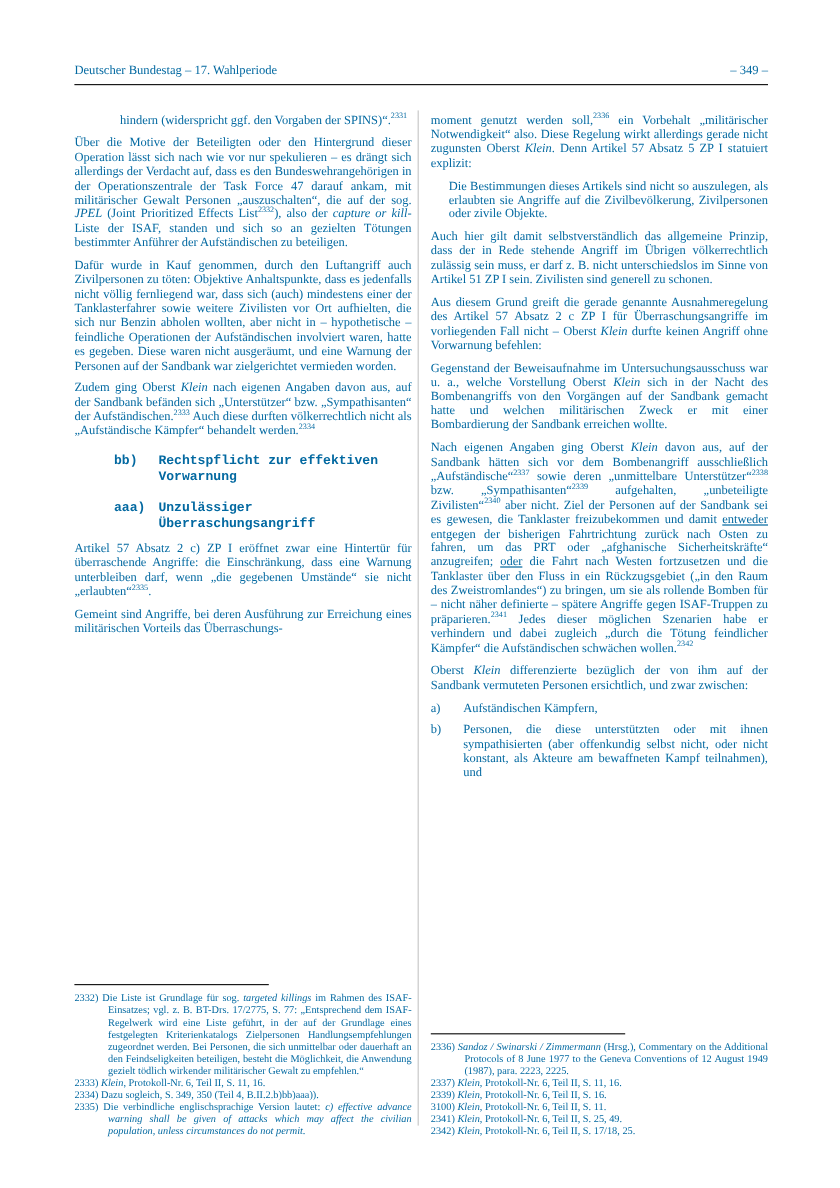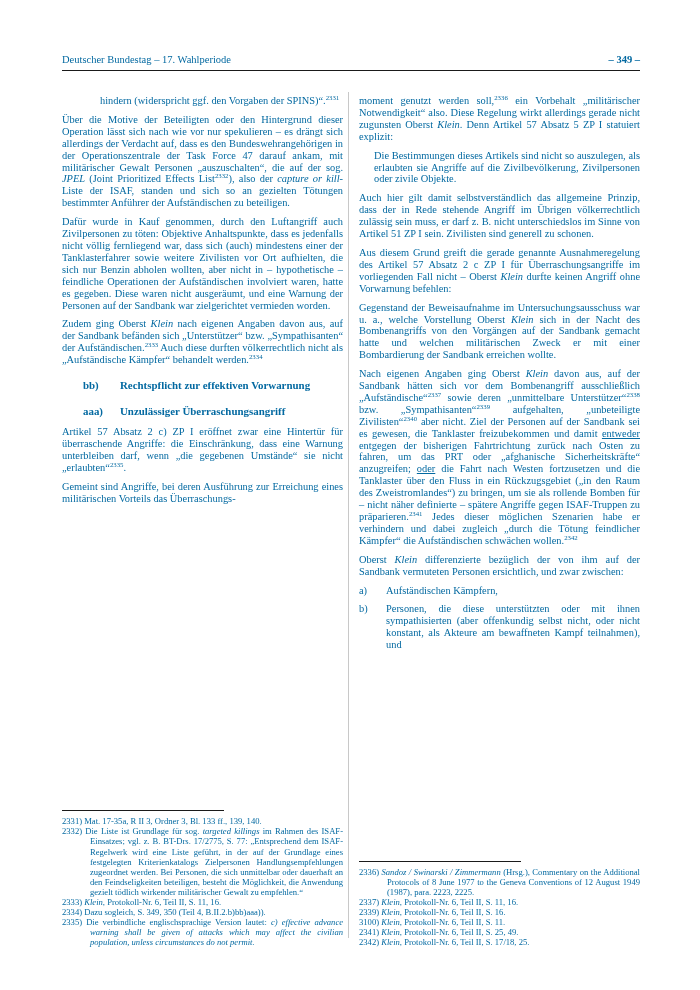--- a/index.html
+++ b/index.html
@@ -7,32 +7,32 @@
     position:relative;width:700px;height:990px;background:#ffffff;
     color:#0369a1;overflow:hidden;
     font-family:"Liberation Serif","DejaVu Serif",serif;
   }
   .content{position:absolute;left:62px;top:54px;width:578px;}
   .page-header{
     display:flex;align-items:baseline;justify-content:space-between;
     border-bottom:1.5px solid #1a1a1a;padding-bottom:5px;
   }
   .ph-left{flex:1;font-size:10.5px;text-align:left;}
-  .ph-center{flex:0 0 auto;font-size:10.5px;text-align:center;font-weight:bold;}
+  .ph-center{flex:0 0 auto;font-size:10.5px;text-align:center;}
   .ph-right{flex:1;text-align:right;font-family:"Liberation Sans","DejaVu Sans",sans-serif;font-size:14px;}
   .ph-right .bold{font-weight:bold;}
   .columns{display:flex;gap:16px;margin-top:24px;height:852px;}
   .col{width:281px;display:flex;flex-direction:column;}
   .col-body{font-size:10.4px;line-height:1.145;}
   .col-body p{margin:0 0 7px;text-align:justify;}
   p.quote{margin-left:15px;}
   p.quote2{margin-left:38px;}
   .heading{
-    display:flex;font-family:Liberation Serif, serif;
-    font-weight:bold;font-size:10.9px;margin:13px 0 8px;line-height:1.2;padding-left:21px;
+    display:flex;font-family:Liberation Mono, monospace;
+    font-weight:bold;font-size:10.9px;margin:13px 12px 8px;line-height:1.2;padding-left:21px;
   }
   .h-label{flex:0 0 37px;}
   .list-item{display:flex;margin:0 0 7px;}
   .li-label{flex:0 0 27px;}
   .li-text{flex:1;text-align:justify;}
   .footnotes{margin-top:auto;}
   .fn-rule{width:162px;border-top:1px solid #1a1a1a;margin:0 0 5px;}
   .footnote{
     font-size:8.6px;line-height:1.17;text-align:justify;
     padding-left:28px;text-indent:-28px;margin:0;
@@ -67,21 +67,20 @@
             </div>
             <div class="heading">
               <span class="h-label">aaa)</span>
               <span class="h-text">Unzulässiger Überraschungsangriff</span>
             </div>
             <p class="paragraph">Artikel 57 Absatz 2 c) ZP I eröffnet zwar eine Hintertür für überraschende Angriffe: die Einschränkung, dass eine Warnung unterbleiben darf, wenn „die gegebenen Umstände“ sie nicht „erlaubten“<sup>2335</sup>.</p>
             <p class="paragraph">Gemeint sind Angriffe, bei deren Ausführung zur Erreichung eines militärischen Vorteils das Überraschungs-</p>
           </div>
         <div class="footnotes">
           <div class="fn-rule"></div>
-        <div class="footnote"><span>2331) </span>Mat. 17-35a, R II 3, Ordner 3, Bl. 133 ff., 139, 140.</div>
             <div class="footnote"><span>2332) </span>Die Liste ist Grundlage für sog. <i>targeted killings</i> im Rahmen des ISAF-Einsatzes; vgl. z. B. BT-Drs. 17/2775, S. 77: „Entsprechend dem ISAF-Regelwerk wird eine Liste geführt, in der auf der Grundlage eines festgelegten Kriterienkatalogs Zielpersonen Handlungsempfehlungen zugeordnet werden. Bei Personen, die sich unmittelbar oder dauerhaft an den Feindseligkeiten beteiligen, besteht die Möglichkeit, die Anwendung gezielt tödlich wirkender militärischer Gewalt zu empfehlen.“</div>
             <div class="footnote"><span>2333) </span><i>Klein</i>, Protokoll-Nr. 6, Teil II, S. 11, 16.</div>
             <div class="footnote"><span>2334) </span>Dazu sogleich, S. 349, 350 (Teil 4, B.II.2.b)bb)aaa)).</div>
             <div class="footnote"><span>2335) </span>Die verbindliche englischsprachige Version lautet: <i>c) effective advance warning shall be given of attacks which may affect the civilian population, unless circumstances do not permit.</i></div>
           </div>
       </div>
       <div class="col">
         <div class="col-body">
             <p class="paragraph">moment genutzt werden soll,<sup>2336</sup> ein Vorbehalt „militärischer Notwendigkeit“ also. Diese Regelung wirkt allerdings gerade nicht zugunsten Oberst <i>Klein</i>. Denn Artikel 57 Absatz 5 ZP I statuiert explizit:</p>
             <p class="quote">Die Bestimmungen dieses Artikels sind nicht so auszulegen, als erlaubten sie Angriffe auf die Zivilbevölkerung, Zivilpersonen oder zivile Objekte.</p>

